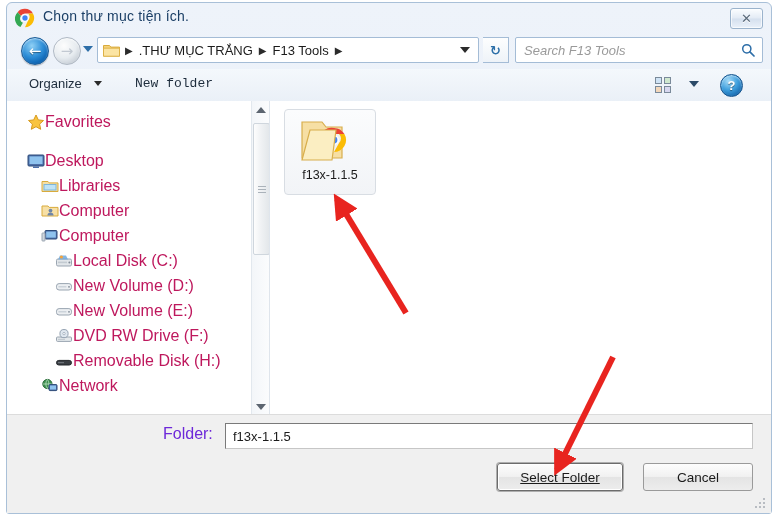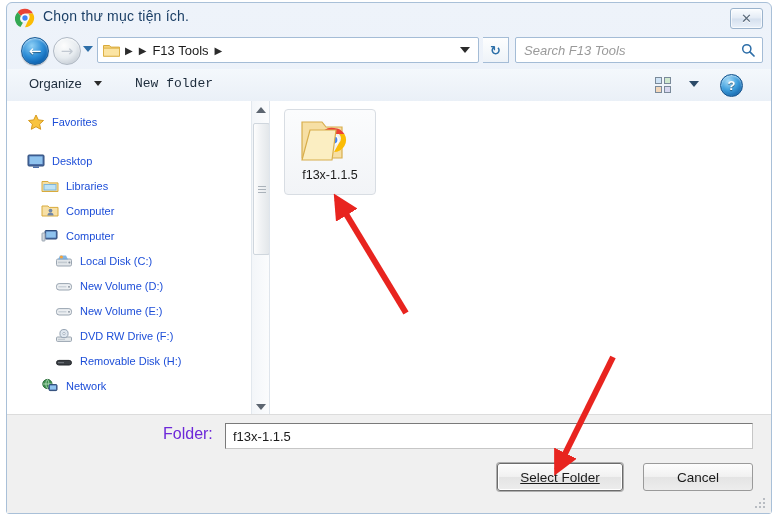--- a/index.html
+++ b/index.html
@@ -197,23 +197,23 @@
     position: absolute; left: 0; top: 98px; right: 0; bottom: 98px;
     background: #ffffff;
   }
   .nav-pane {
     position: absolute; left: 0; top: 0; width: 262px; bottom: 0;
     background: #ffffff;
     overflow: hidden;
   }
   .tree { padding: 8px 0 0 0; }
   .tree-row {
-    display: flex; align-items: center; gap: 7px;
+    display: flex; align-items: center; 
     height: 25px; padding-left: 20px;
-    font-size: 11px; color: #1d4ed8;
+    font-size: 16px; color: #be185d;
     white-space: nowrap;
   }
   .tree-row.indent1 { padding-left: 34px; }
   .tree-row.indent2 { padding-left: 48px; }
   .tree-row.gap-top { margin-top: 14px; }
   .ticon { width: 18px; height: 16px; position: relative; flex: none; }
   
   .vscroll {
     position: absolute; right: 0; top: 0; width: 17px; bottom: 0;
     background: linear-gradient(90deg,#f3f6f9 0%, #fbfcfd 100%);
@@ -339,20 +339,21 @@
       <div class="recent-chevron"></div>
 
       <div class="addressbar">
         <div class="crumb-folder-icon">
           <svg viewBox="0 0 17 14" width="17" height="14">
             <path d="M0.5 2.5h6l1.4 1.6h8.6v9H0.5z" fill="#f5d27a" stroke="#d9ab3c" stroke-width="1"></path>
             <path d="M0.5 5.2h16v8H0.5z" fill="#fbe4a3" stroke="#d9ab3c" stroke-width=".8"></path>
           </svg>
         </div>
         <span class="crumb-sep">▶</span>
+        <span class="crumb">.THƯ MỤC TRẮNG</span>
         <span class="crumb-sep">▶</span>
         <span class="crumb">F13 Tools</span>
         <span class="crumb-sep">▶</span>
         <div class="addr-dd"></div>
       </div>
 
       <div class="refresh-btn">
         <span class="refresh-glyph">↻</span>
       </div>
 

